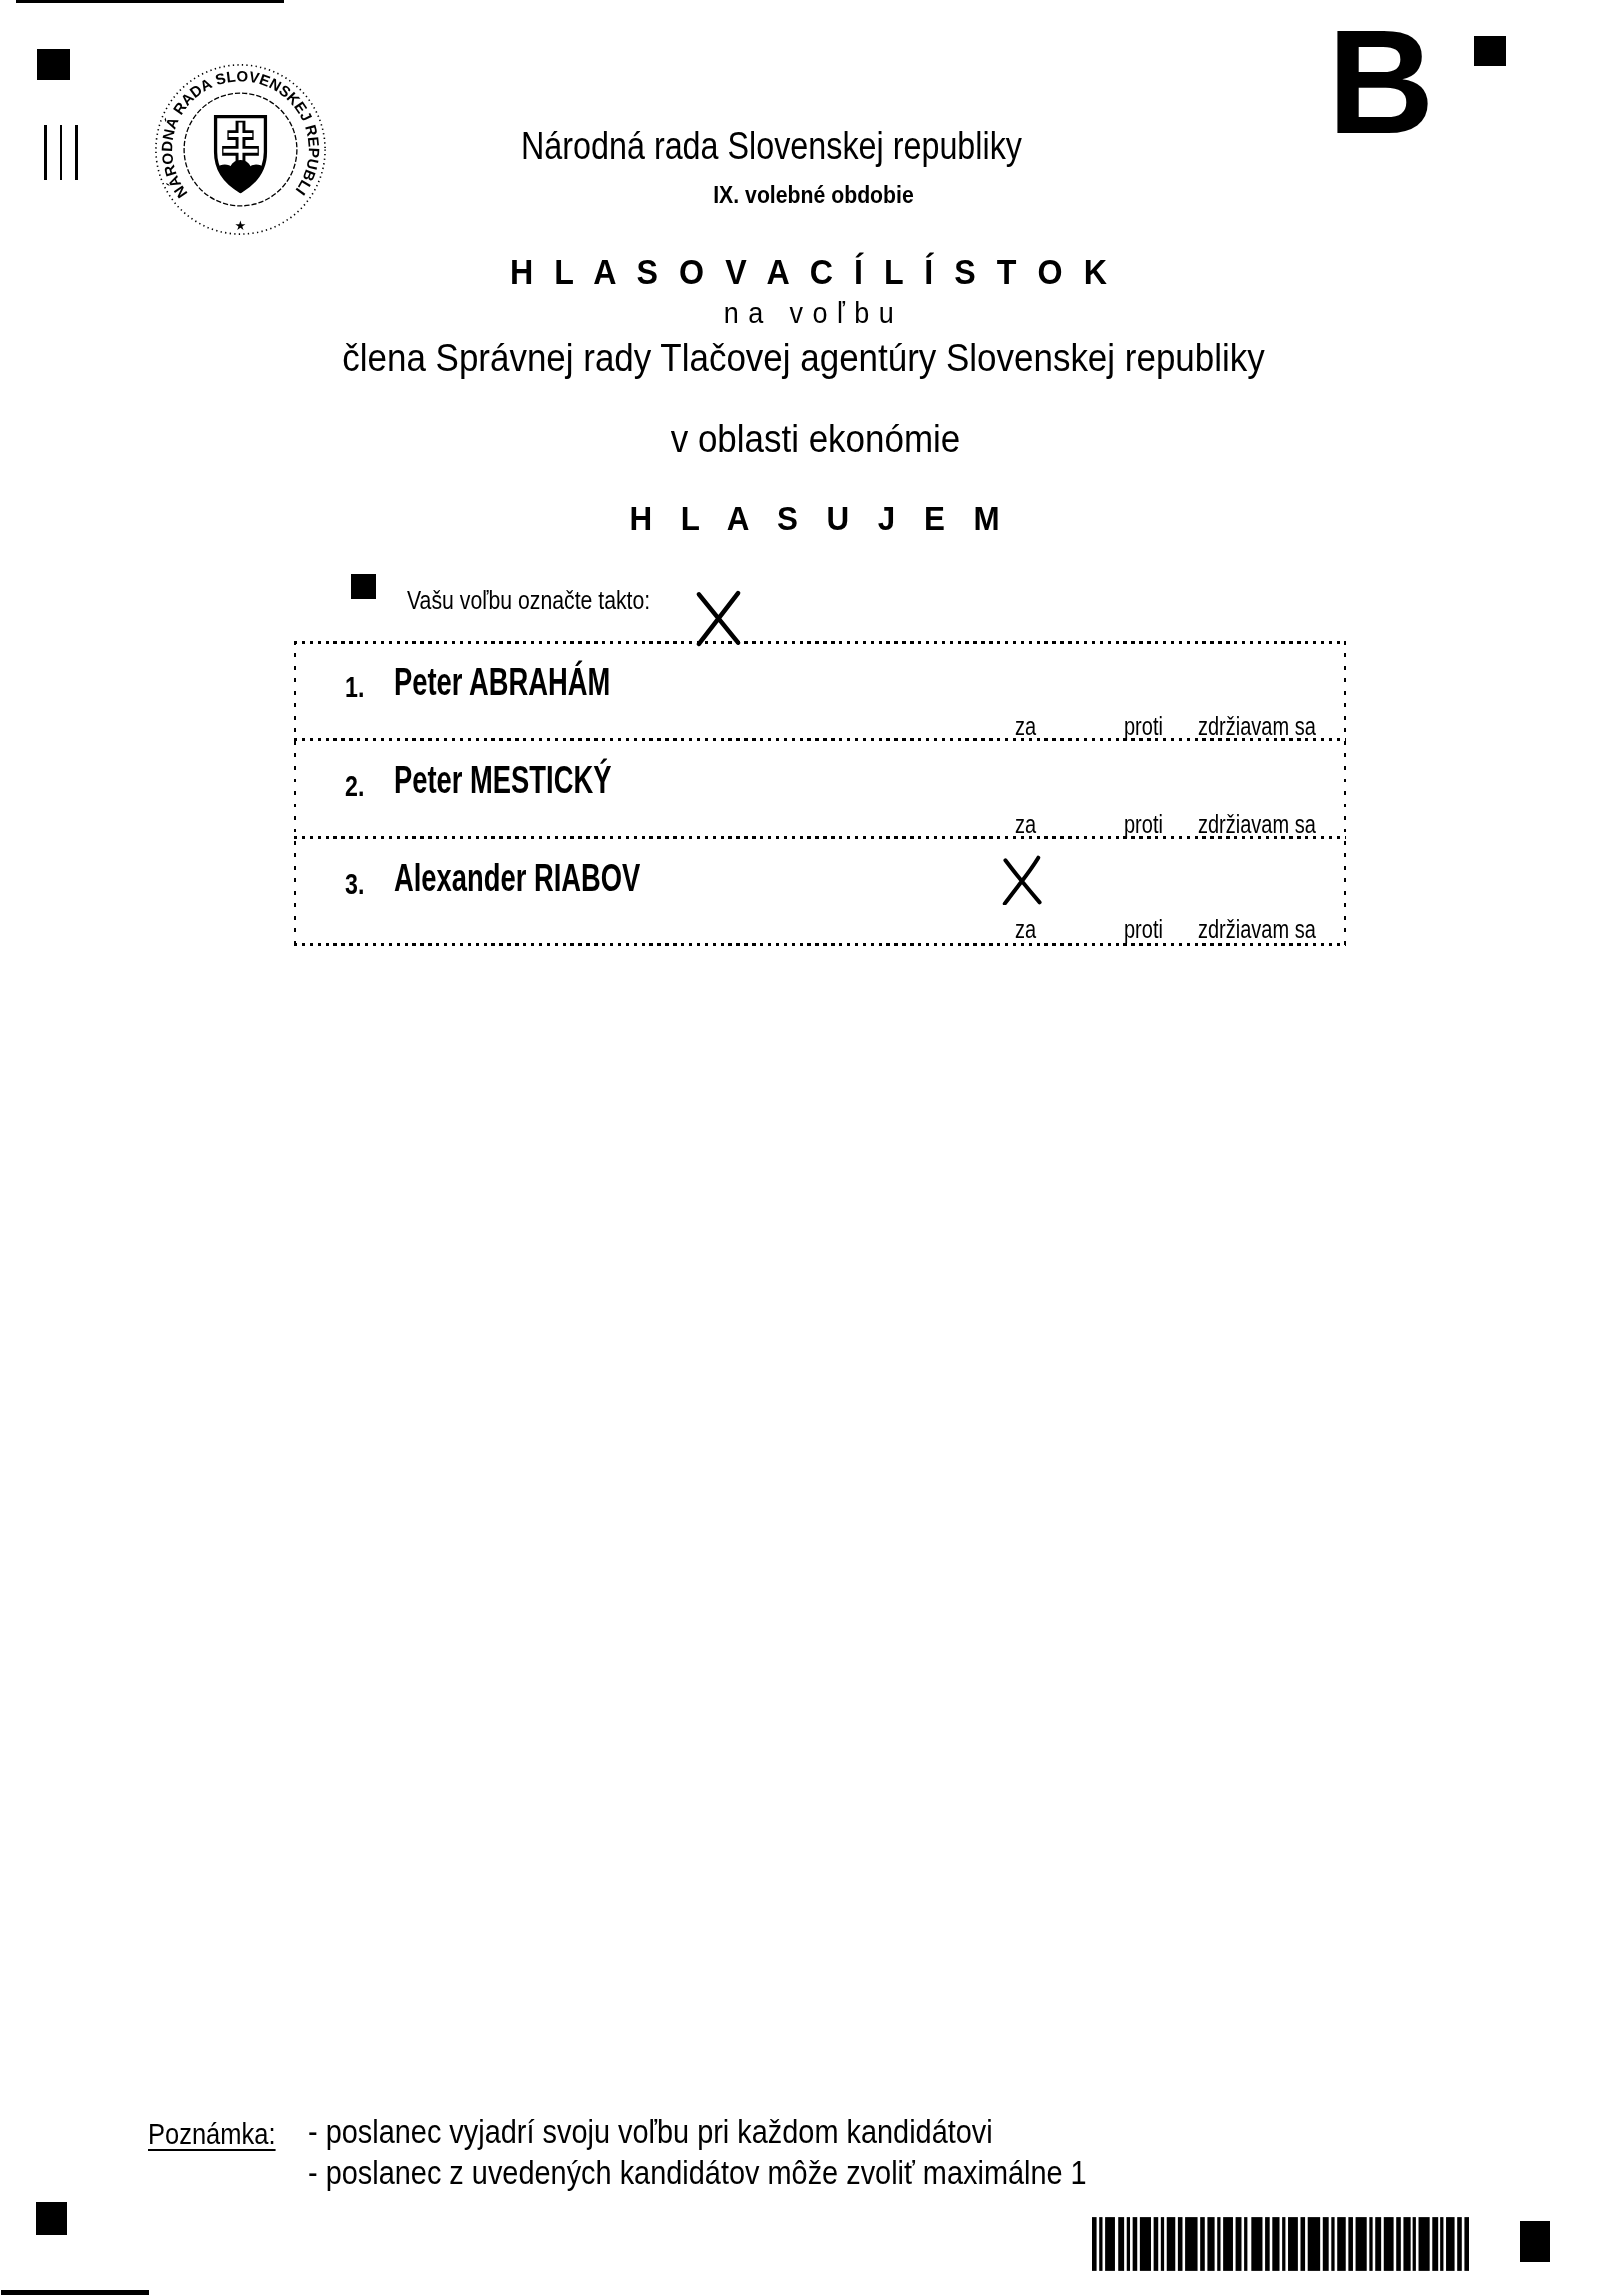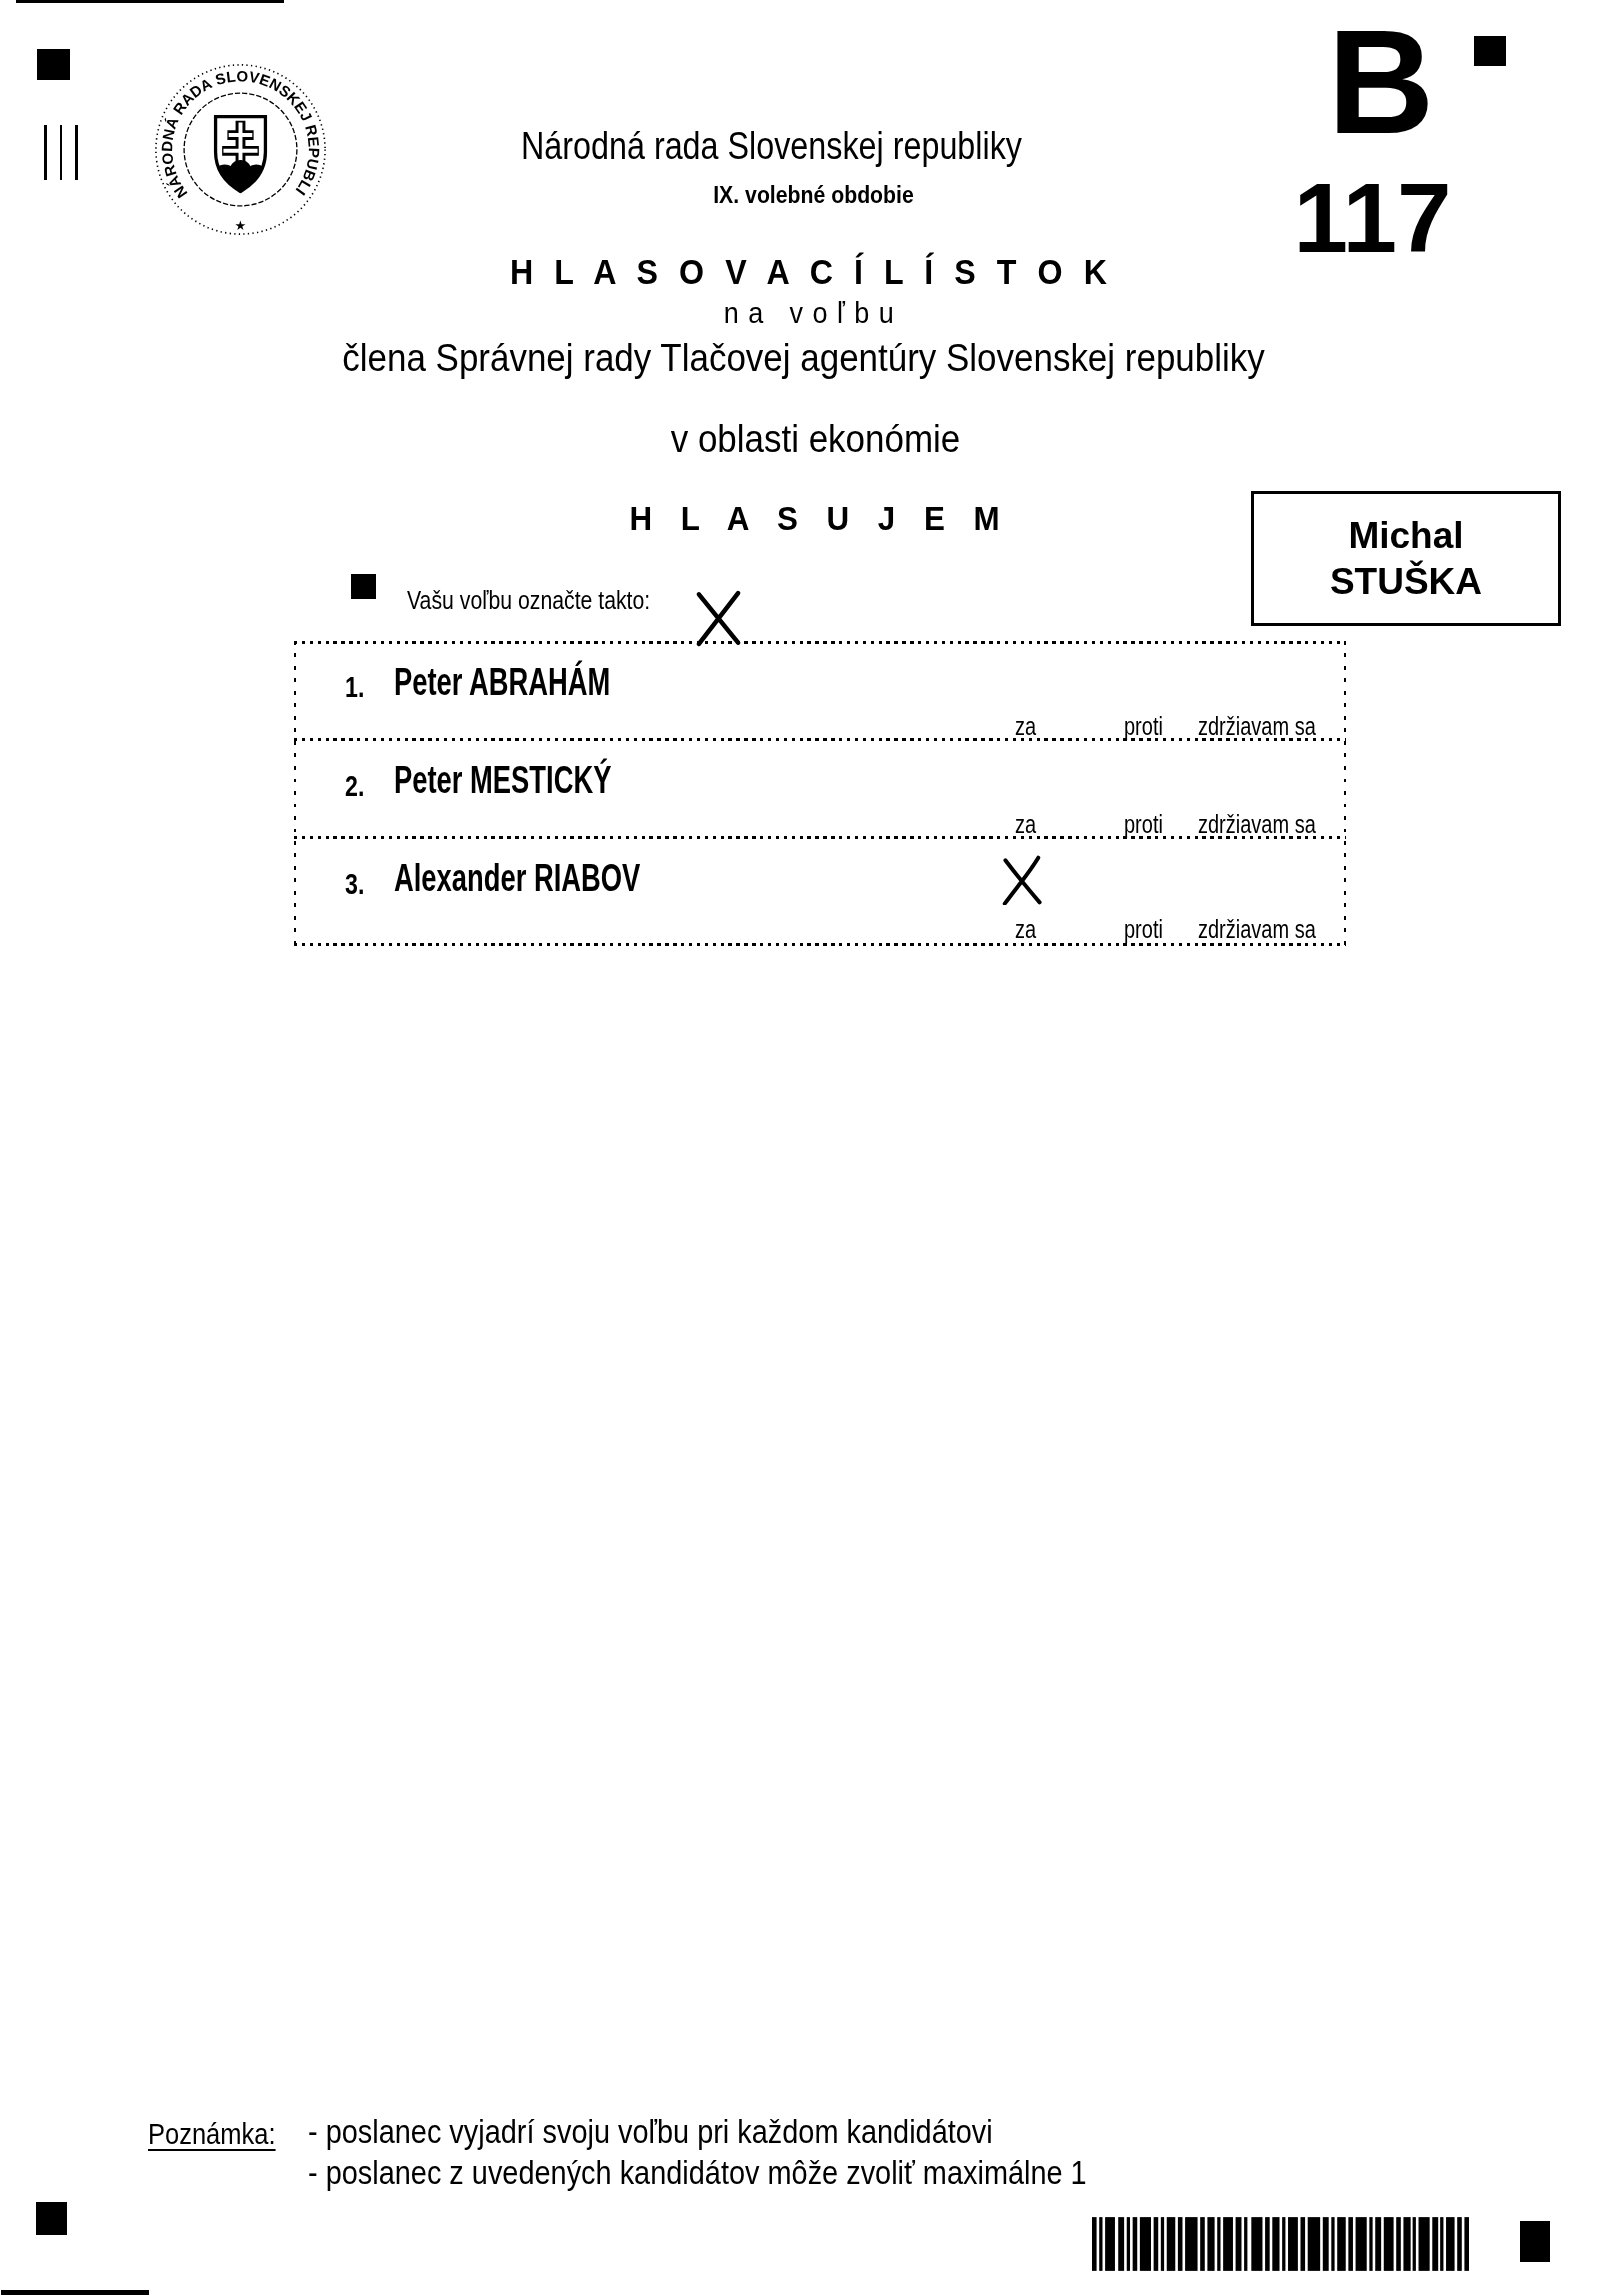--- a/index.html
+++ b/index.html
@@ -113,26 +113,21 @@
 
   <div class="abs ctr org cx85 o-c">Národná rada Slovenskej republiky</div>
   <div class="abs ctr term cx90 o-c">IX. volebné obdobie</div>
   <div class="abs ctr doc-title cx92 o-c">H L A S O V A C Í   L Í S T O K</div>
   <div class="abs ctr doc-sub cx90 o-c">na voľbu</div>
   <div class="abs ctr subject cx92 o-c">člena Správnej rady Tlačovej agentúry Slovenskej republiky</div>
   <div class="abs ctr area cx92 o-c">v oblasti ekonómie</div>
   <div class="abs ctr vote-heading cx95 o-c">H L A S U J E M</div>
 
   <div class="abs series">B</div>
-  <div class="abs number">117</div>
-
-  <div class="abs voter-box">
-    <div>Michal</div>
-    <div>STUŠKA</div>
-  </div>
+
 
   <div class="abs ink instr-sq"></div>
   <div class="abs instr-label cx85 o-l">Vašu voľbu označte takto:</div>
   <svg class="abs" style="left:695px;top:589px;" width="47" height="59" viewBox="0 0 72 90">
     <path d="M6,8 L66,82 M66,6 L6,84" stroke="#000" stroke-width="7" stroke-linecap="round" fill="none"></path>
   </svg>
 
   <div class="abs cand-box">
     <div class="hline" style="top:0;"></div>
     <div class="hline" style="top:97px;"></div>

